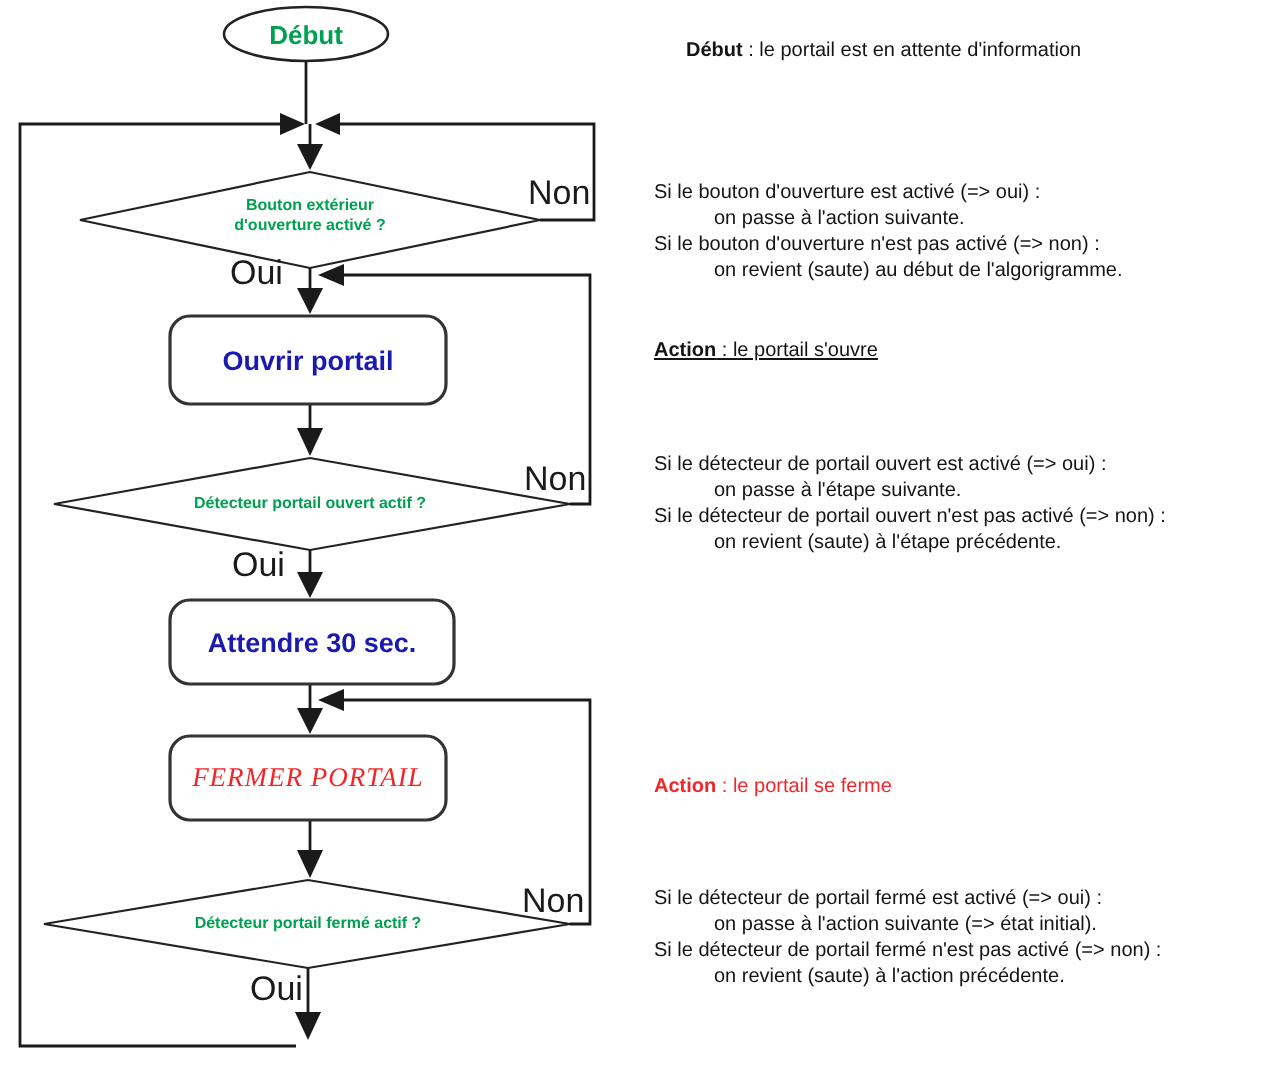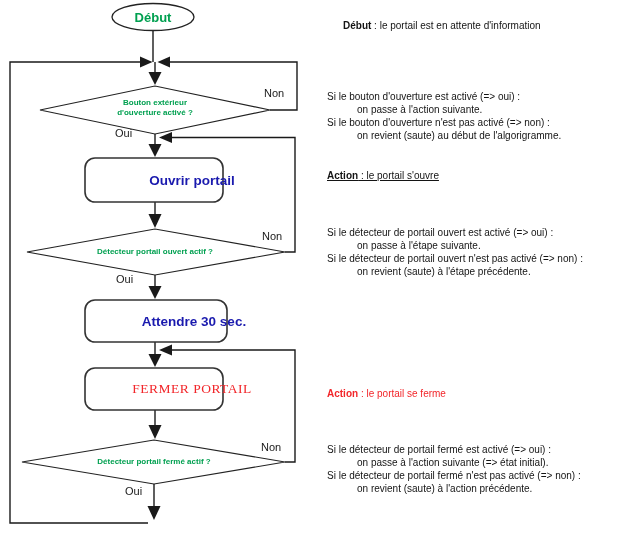--- a/index.html
+++ b/index.html
@@ -11,28 +11,28 @@
 
   .start-lbl{left:112px;top:4px;width:82px;height:26px;display:flex;align-items:center;
              justify-content:center;color:#00a050;font-weight:bold;font-size:13px;}
 
   .dec-lbl{color:#00a050;font-weight:bold;font-size:8px;line-height:1.3;text-align:center;}
   .dec1{left:105px;top:98px;width:100px;}
   .dec2{left:55px;top:247px;width:200px;}
   .dec3{left:54px;top:457px;width:200px;}
 
   .act-lbl{display:flex;align-items:center;justify-content:center;font-weight:bold;
-           font-size:13.5px;color:#1a1aae;padding-left:38px;}
+           font-size:13.5px;color:#1a1aae;}
   .act1{left:85px;top:158px;width:138px;height:44px;}
   .act2{left:85px;top:300px;width:142px;height:42px;}
   .act3{left:85px;top:368px;width:138px;height:42px;color:#f2262a;
-        font-family:"Liberation Serif",serif;font-weight:normal;
+        font-family:"Liberation Serif",serif;font-style:italic;font-weight:normal;
         font-size:13.5px;letter-spacing:.5px;}
 
-  .branch{font-size:11px;color:#1a1a1a;}
+  .branch{font-size:17px;color:#1a1a1a;}
   .oui1{left:115px;top:127px;}
   .oui2{left:116px;top:273px;}
   .oui3{left:125px;top:485px;}
   .non1{left:264px;top:87px;}
   .non2{left:262px;top:230px;}
   .non3{left:261px;top:441px;}
 
   .ann{position:absolute;left:327px;font-size:10px;line-height:13px;color:#141414;}
   .ann .lead{font-weight:bold;}
   .ann .cond{font-weight:normal;}

